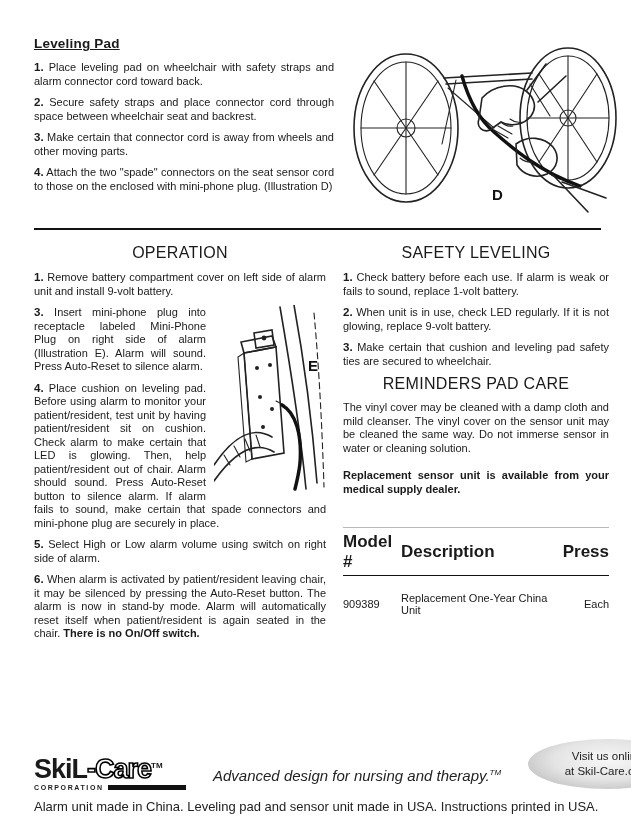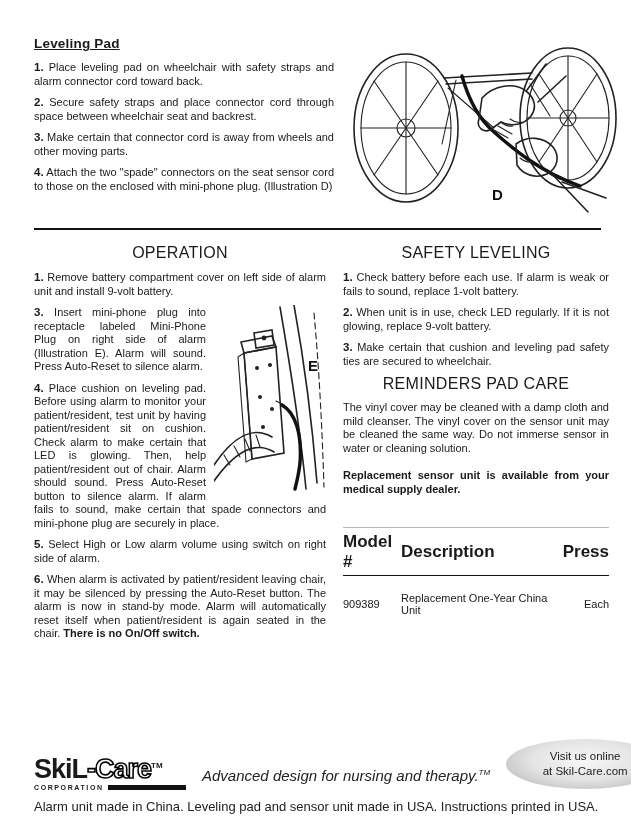--- a/index.html
+++ b/index.html
@@ -76,21 +76,21 @@
     border-top: 1px solid #b8b8b8;
     border-bottom: 1.6px solid #111;
     padding: 4px 0 3px;
   }
   .parts-table td { padding: 16px 0 2px; }
   .parts-table .c-model { width: 58px; }
   .parts-table .c-unit  { width: 36px; text-align: right; }
 
   
   .footer { margin-top: auto; }
-  .footer-row { display: flex; align-items: flex-end; gap: 16px; }
+  .footer-row { display: flex; align-items: flex-end; gap: 27px; }
 
   .logo-block { width: 152px; flex-shrink: 0; }
   .logo-word {
     font-size: 27px; font-weight: bold; letter-spacing: -1px;
     white-space: nowrap; line-height: 1;
   }
   .logo-care { color: #ffffff; -webkit-text-stroke: 1.6px #000; }
   .logo-tm { font-size: 8px; font-weight: bold; vertical-align: super; letter-spacing: 0; -webkit-text-stroke: 0; color: #1a1a1a; }
   .logo-sub-row { display: flex; align-items: center; margin-top: 1px; }
   .logo-sub { font-size: 7px; font-weight: bold; letter-spacing: 1.6px; }

